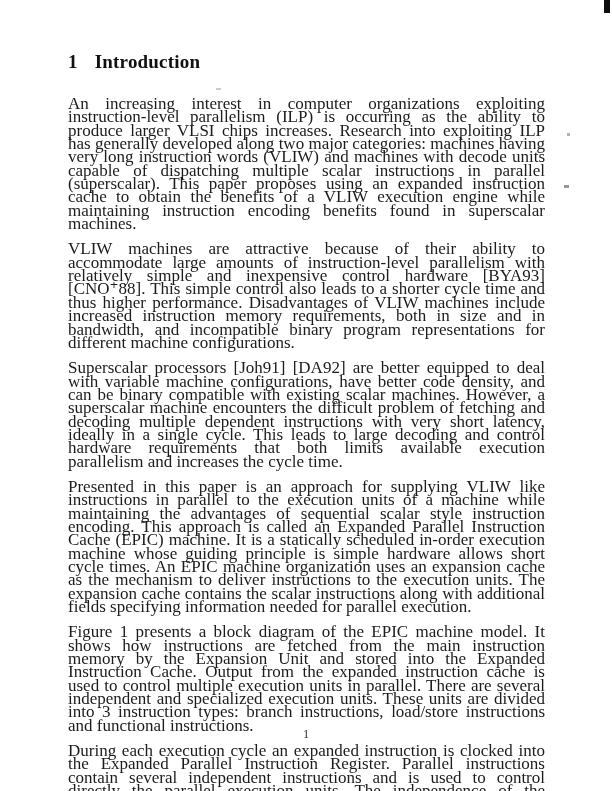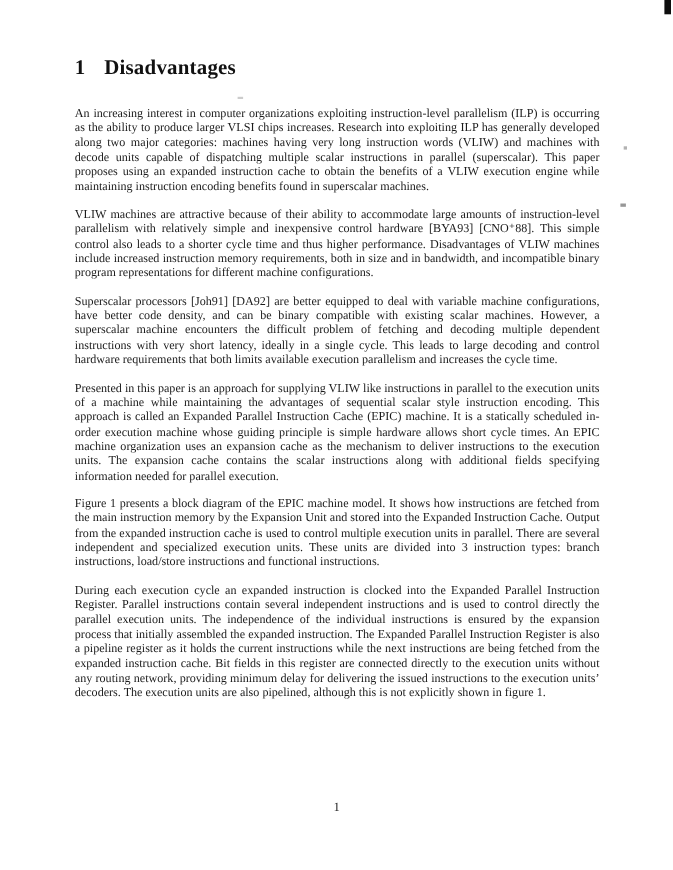--- a/index.html
+++ b/index.html
@@ -29,21 +29,21 @@
     color: #111111;
     letter-spacing: 0.2px;
     margin: 0 0 25px 0;
     line-height: 21px;
   }
   .sec-num {
     display: inline-block;
     margin-right: 17px;
   }
   .para {
-    font-size: 11px;
+    font-size: 17px;
     line-height: 13.35px;
     text-align: justify;
     margin: 12px 0 11px 0;
     color: #1b1b1b;
   }
   .para:last-of-type {
     margin-bottom: 0;
   }
   .footer {
     position: absolute;
@@ -75,21 +75,21 @@
 <body>
 
 <div class="page">
 
   <div class="corner-mark"></div>
   <div class="speck speck-a"></div>
   <div class="speck speck-b"></div>
   <div class="speck speck-c"></div>
 
   <div class="content">
-    <h1 class="heading"><span class="sec-num">1</span><span class="sec-title">Disadvantages</span></h1>
+    <h1 class="heading"><span class="sec-num">1</span><span class="sec-title">Introduction</span></h1>
 
     <p class="para">An increasing interest in computer organizations exploiting instruction-level parallelism (ILP) is occurring as the ability to produce larger VLSI chips increases. Research into exploiting ILP has generally developed along two major categories: machines having very long instruction words (VLIW) and machines with decode units capable of dispatching multiple scalar instructions in parallel (superscalar). This paper proposes using an expanded instruction cache to obtain the benefits of a VLIW execution engine while maintaining instruction encoding benefits found in superscalar machines.</p>
     <p class="para">VLIW machines are attractive because of their ability to accommodate large amounts of instruction-level parallelism with relatively simple and inexpensive control hardware [BYA93] [CNO⁺88]. This simple control also leads to a shorter cycle time and thus higher performance. Disadvantages of VLIW machines include increased instruction memory requirements, both in size and in bandwidth, and incompatible binary program representations for different machine configurations.</p>
     <p class="para">Superscalar processors [Joh91] [DA92] are better equipped to deal with variable machine configurations, have better code density, and can be binary compatible with existing scalar machines. However, a superscalar machine encounters the difficult problem of fetching and decoding multiple dependent instructions with very short latency, ideally in a single cycle. This leads to large decoding and control hardware requirements that both limits available execution parallelism and increases the cycle time.</p>
     <p class="para">Presented in this paper is an approach for supplying VLIW like instructions in parallel to the execution units of a machine while maintaining the advantages of sequential scalar style instruction encoding. This approach is called an Expanded Parallel Instruction Cache (EPIC) machine. It is a statically scheduled in-order execution machine whose guiding principle is simple hardware allows short cycle times. An EPIC machine organization uses an expansion cache as the mechanism to deliver instructions to the execution units. The expansion cache contains the scalar instructions along with additional fields specifying information needed for parallel execution.</p>
     <p class="para">Figure 1 presents a block diagram of the EPIC machine model. It shows how instructions are fetched from the main instruction memory by the Expansion Unit and stored into the Expanded Instruction Cache. Output from the expanded instruction cache is used to control multiple execution units in parallel. There are several independent and specialized execution units. These units are divided into 3 instruction types: branch instructions, load/store instructions and functional instructions.</p>
     <p class="para">During each execution cycle an expanded instruction is clocked into the Expanded Parallel Instruction Register. Parallel instructions contain several independent instructions and is used to control directly the parallel execution units. The independence of the individual instructions is ensured by the expansion process that initially assembled the expanded instruction. The Expanded Parallel Instruction Register is also a pipeline register as it holds the current instructions while the next instructions are being fetched from the expanded instruction cache. Bit fields in this register are connected directly to the execution units without any routing network, providing minimum delay for delivering the issued instructions to the execution units’ decoders. The execution units are also pipelined, although this is not explicitly shown in figure 1.</p>
   </div>
 
   <div class="footer">1</div>

